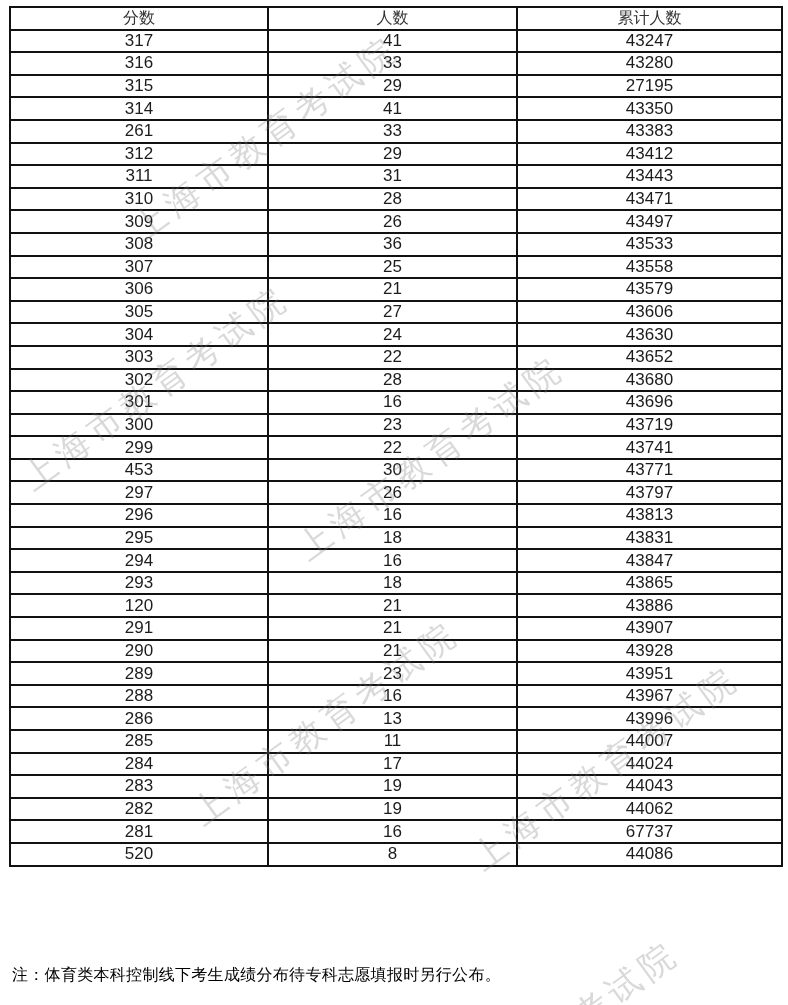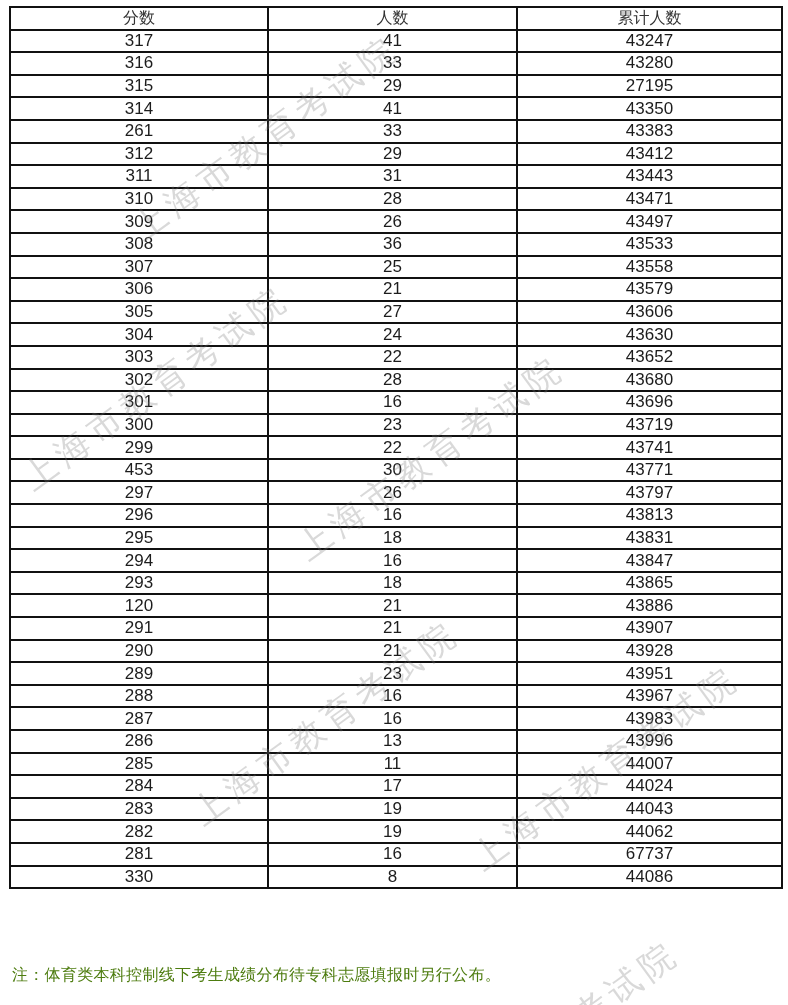--- a/index.html
+++ b/index.html
@@ -42,21 +42,21 @@
     .score-table col.c1 { width: 258px; }
     .score-table col.c2 { width: 249px; }
     .score-table col.c3 { width: 265px; }
 
     .footnote {
       position: absolute;
       left: 12px;
       top: 965px;
       font-family: "DejaVu Sans", sans-serif;
       font-size: 16px;
-      color: #4d7c0f;
+      color: #000000;
       letter-spacing: 0.3px;
       z-index: 1;
     }
 
     .watermark {
       position: absolute;
       font-family: "DejaVu Serif", serif;
       font-size: 34px;
       color: rgba(120,120,120,0.28);
       white-space: nowrap;
@@ -228,25 +228,20 @@
         <td>289</td>
         <td>23</td>
         <td>43951</td>
       </tr>
       <tr>
         <td>288</td>
         <td>16</td>
         <td>43967</td>
       </tr>
       <tr>
-        <td>287</td>
-        <td>16</td>
-        <td>43983</td>
-      </tr>
-      <tr>
         <td>286</td>
         <td>13</td>
         <td>43996</td>
       </tr>
       <tr>
         <td>285</td>
         <td>11</td>
         <td>44007</td>
       </tr>
       <tr>
@@ -263,21 +258,21 @@
         <td>282</td>
         <td>19</td>
         <td>44062</td>
       </tr>
       <tr>
         <td>281</td>
         <td>16</td>
         <td>67737</td>
       </tr>
       <tr>
-        <td>330</td>
+        <td>520</td>
         <td>8</td>
         <td>44086</td>
       </tr>
     </tbody>
 </table>
 
 <div class="footnote">注：体育类本科控制线下考生成绩分布待专科志愿填报时另行公布。</div>
 
 <div class="watermark" style="left:150px; top:205px;">上海市教育考试院</div>
 <div class="watermark" style="left:40px; top:455px;">上海市教育考试院</div>

